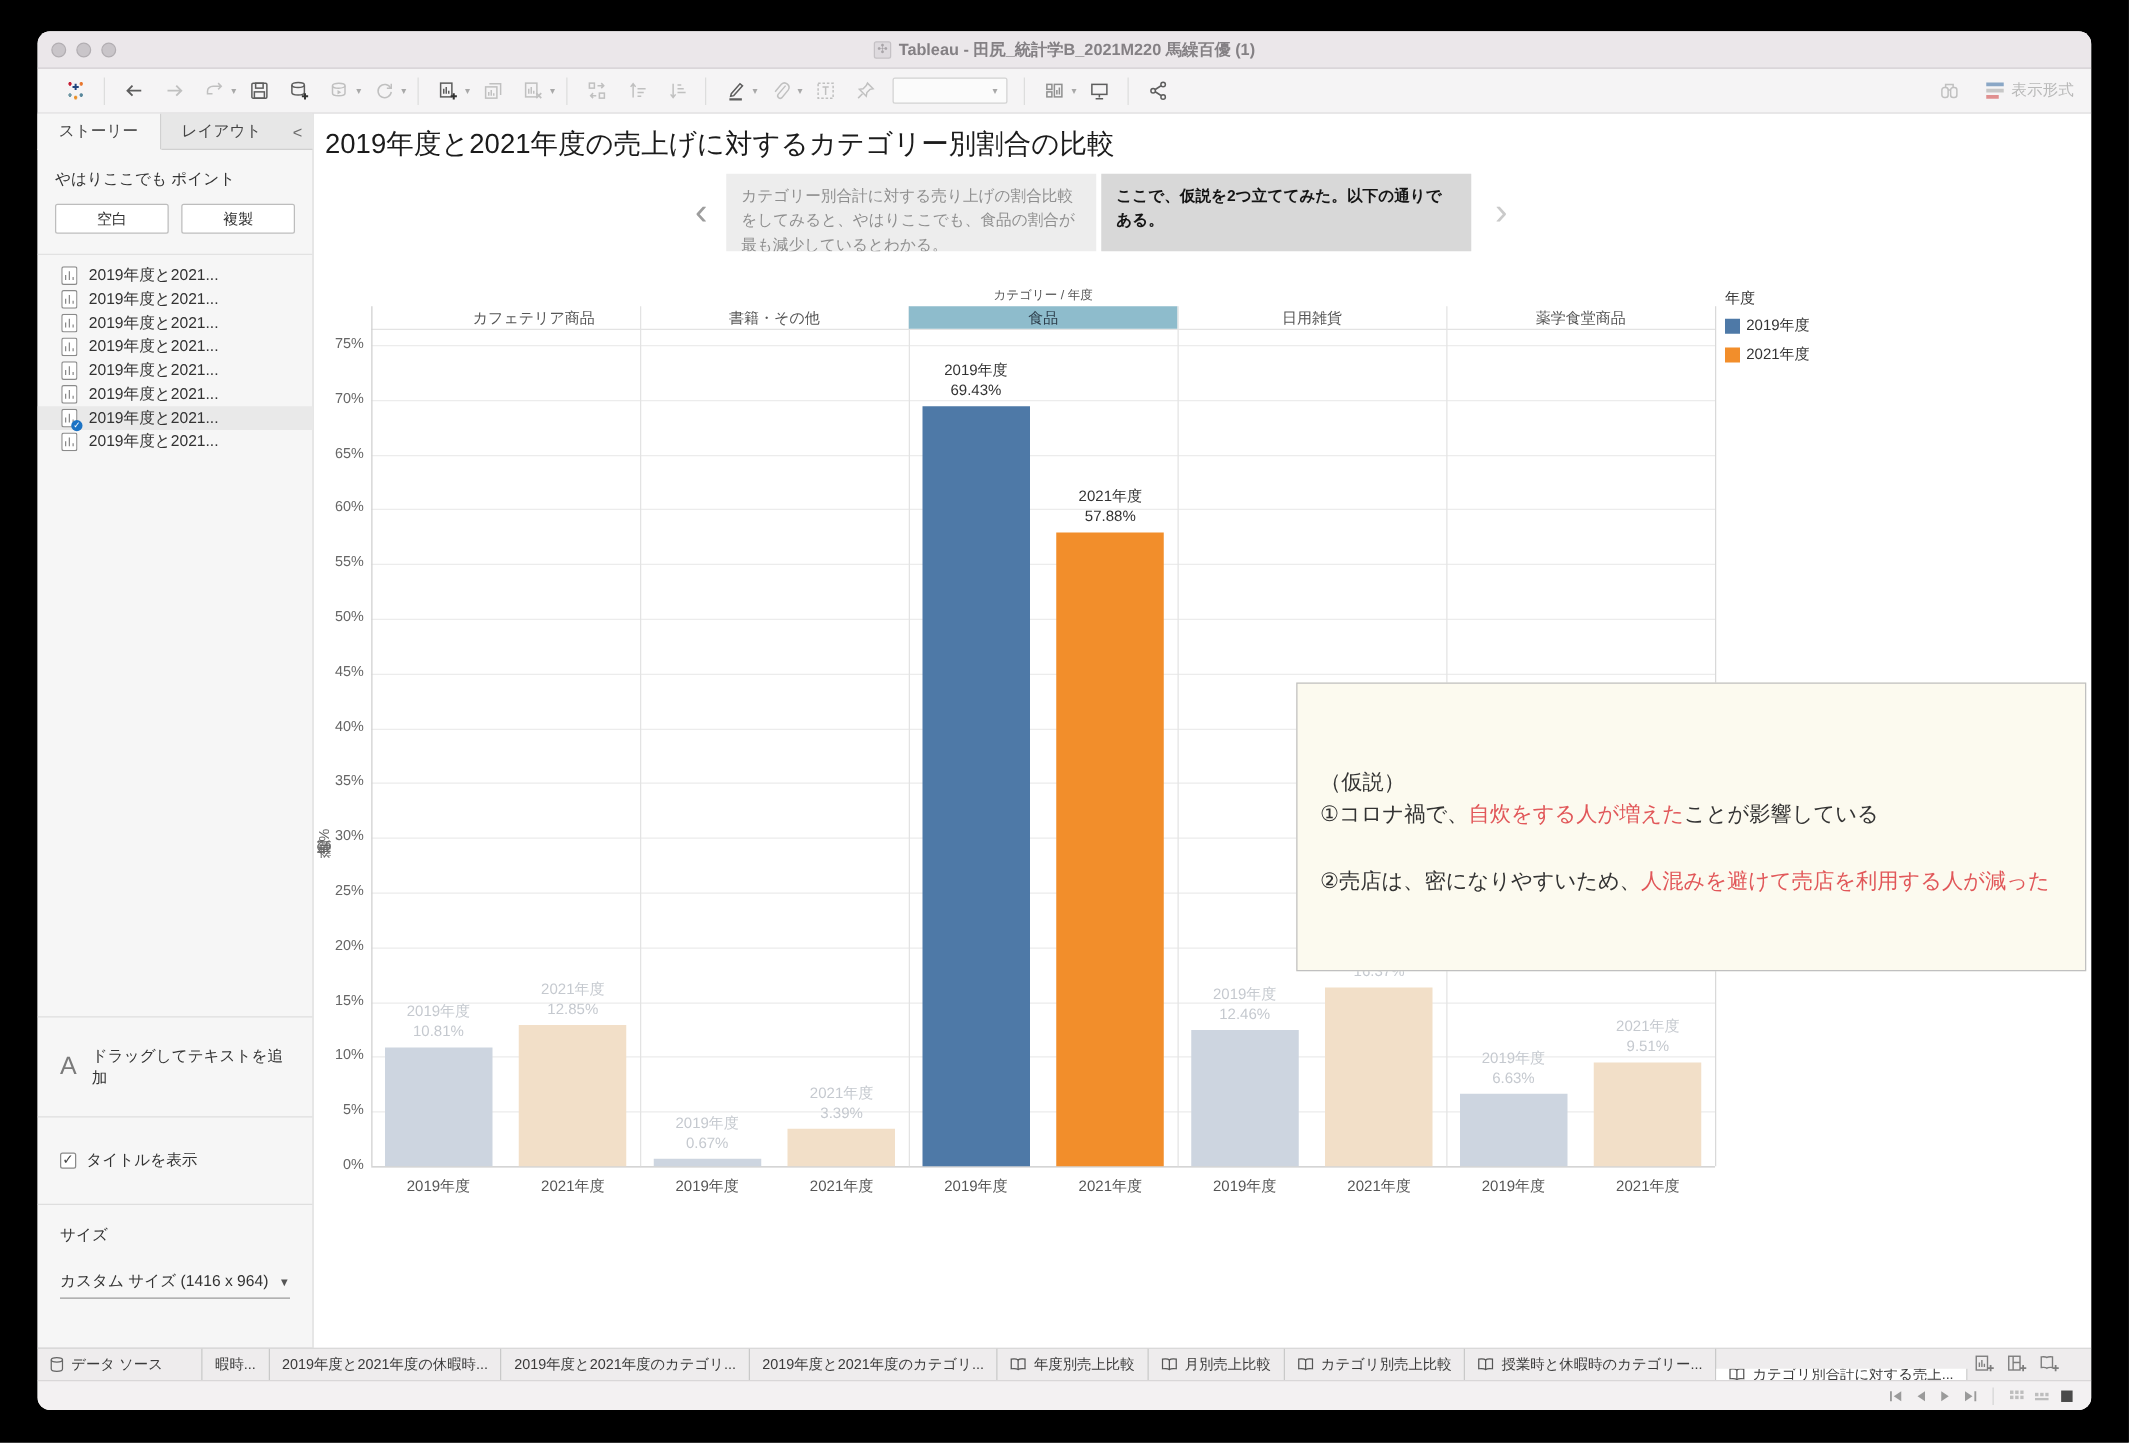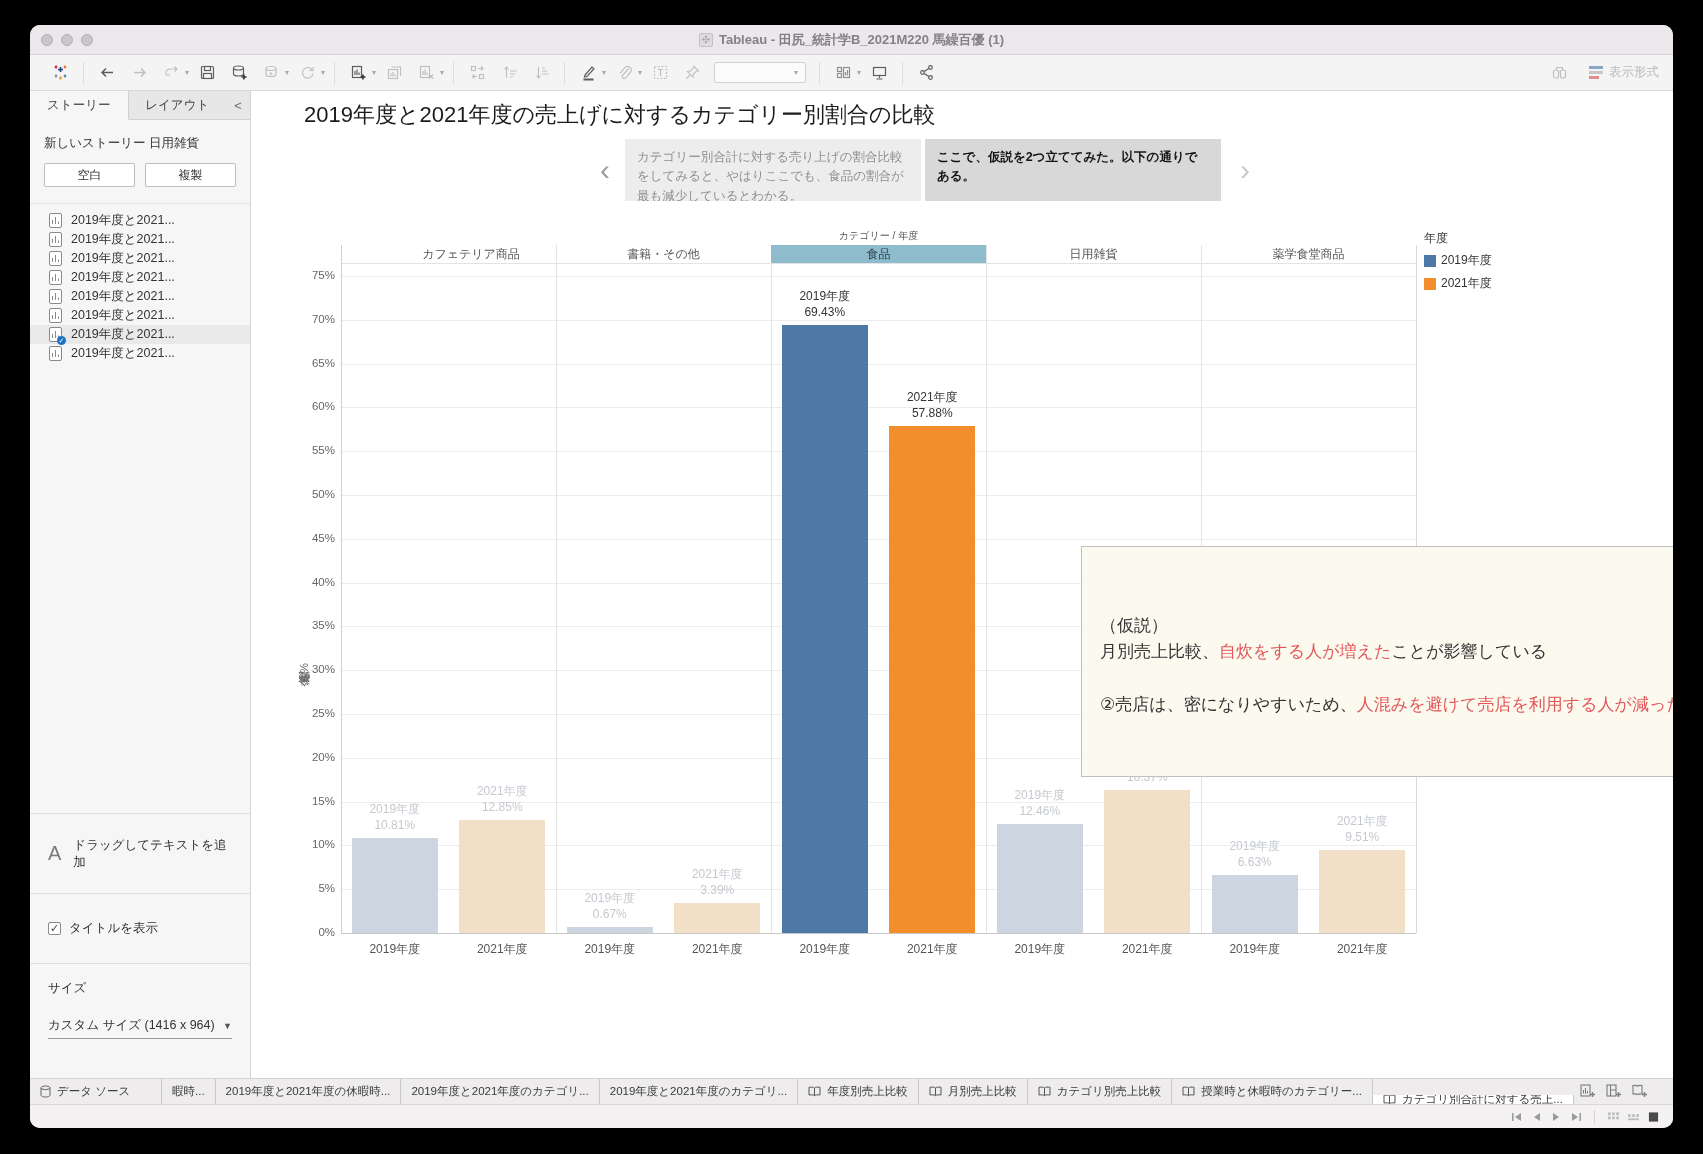--- a/index.html
+++ b/index.html
@@ -69,21 +69,21 @@
     padding:0 18px; gap:8px; font-size:12.5px; color:#333; flex:0 0 auto; }
   .cbx { width:13px; height:13px; border:1px solid #8a8a8a; border-radius:2px; background:#fff;
     color:#444; font-size:11px; line-height:11px; text-align:center; }
   .size-sec { border-top:1px solid #dedede; padding:16px 18px 0; flex:0 0 auto; height:115px; }
   .size-lbl { font-size:12.5px; color:#333; }
   .size-dd { margin-top:20px; border-bottom:1px solid #9a9a9a; padding-bottom:4px;
     display:flex; justify-content:space-between; align-items:center; font-size:12.5px; color:#333; }
   .size-dd .dd-car { font-size:9px; color:#555; }
 
   
-  .main { flex:1 1 auto; background:#fff; position:relative; overflow:hidden;margin-left:44px; }
+  .main { flex:1 1 auto; background:#fff; position:relative; overflow:hidden; }
   .story-title { position:absolute; left:9px; top:9px; font-size:22px; font-weight:500; color:#1b1b1b; }
   .nav-arrow { position:absolute; top:48px; height:62px; display:flex; align-items:center;
     font-size:30px; font-weight:300; }
   .nav-left { left:305px; color:#9d9d9d; } .nav-right { left:945px; color:#cacaca; }
   .caption { position:absolute; top:48px; width:296px; height:62px; padding:9px 12px;
     font-size:12.5px; line-height:1.55; overflow:hidden; }
   .cap0 { left:330px; background:#ededed; color:#8f8f8f; }
   .cap1 { left:630px; background:#d8d8d8; color:#141414; font-weight:600; }
 
   .chart { position:absolute; left:0; top:125px; width:1422px; height:737px; }
@@ -306,21 +306,21 @@
   </div>
 
   <div class="appbody">
 
     <div class="sidebar">
       <div class="side-tabs">
         <div class="side-tab active">ストーリー</div>
         <div class="side-tab">レイアウト</div>
         <div class="collapse">&lt;</div>
       </div>
-      <div class="new-point">新しいストーリー 日用雑貨</div>
+      <div class="new-point">やはりここでも ポイント</div>
       <div class="btn-row">
         <div class="sbtn">空白</div>
         <div class="sbtn">複製</div>
       </div>
       <div class="story-list" id="story-list">
           <div class="story-item">
             <span class="sp-ic"><svg viewBox="0 0 13 15" fill="none" stroke="#8a8a8a" stroke-width="1">
                 <rect x="0.5" y="0.5" width="12" height="14" rx="1.5" fill="#fff"></rect>
                 <path d="M3.5 11V7M6.5 11V4M9.5 11V8.5"></path>
               </svg></span>
@@ -398,21 +398,21 @@
       <div class="story-title">2019年度と2021年度の売上げに対するカテゴリー別割合の比較</div>
       <div class="nav-arrow nav-left">‹</div>
       <div class="caption cap0">カテゴリー別合計に対する売り上げの割合比較をしてみると、やはりここでも、食品の割合が最も減少しているとわかる。</div>
       <div class="caption cap1">ここで、仮説を2つ立ててみた。以下の通りである。</div>
       <div class="nav-arrow nav-right">›</div>
 
       <div class="chart" id="chart">
         <div class="annobox">
           <div class="anno-line">（仮説）</div>
           <div id="anno-lines">
-              <div class="anno-line"><span>月別売上比較、</span><span class="anno-red" style="color: rgb(225, 87, 89);">自炊をする人が増えた</span><span>ことが影響している</span></div>
+              <div class="anno-line"><span>①コロナ禍で、</span><span class="anno-red" style="color: rgb(225, 87, 89);">自炊をする人が増えた</span><span>ことが影響している</span></div>
               <div class="anno-line gap"><span>②売店は、密になりやすいため、</span><span class="anno-red" style="color: rgb(225, 87, 89);">人混みを避けて売店を利用する人が減った</span></div>
             </div>
         </div>
       <div class="abs" style="left: 46px; top: 13px; width: 1075px; text-align: center; font-size: 10px; color: rgb(85, 85, 85);">カテゴリー / 年度</div>
           <div class="abs" style="left: 0px; top: 710px; width: 40px; text-align: right; font-size: 11.5px; color: rgb(102, 102, 102);">0%</div>
           <div class="abs" style="left: 46px; top: 673.2px; width: 1075px; height: 1px; background: rgb(236, 236, 236);"></div>
           <div class="abs" style="left: 0px; top: 666.2px; width: 40px; text-align: right; font-size: 11.5px; color: rgb(102, 102, 102);">5%</div>
           <div class="abs" style="left: 46px; top: 629.4px; width: 1075px; height: 1px; background: rgb(236, 236, 236);"></div>
           <div class="abs" style="left: 0px; top: 622.4px; width: 40px; text-align: right; font-size: 11.5px; color: rgb(102, 102, 102);">10%</div>
           <div class="abs" style="left: 46px; top: 585.6px; width: 1075px; height: 1px; background: rgb(236, 236, 236);"></div>

